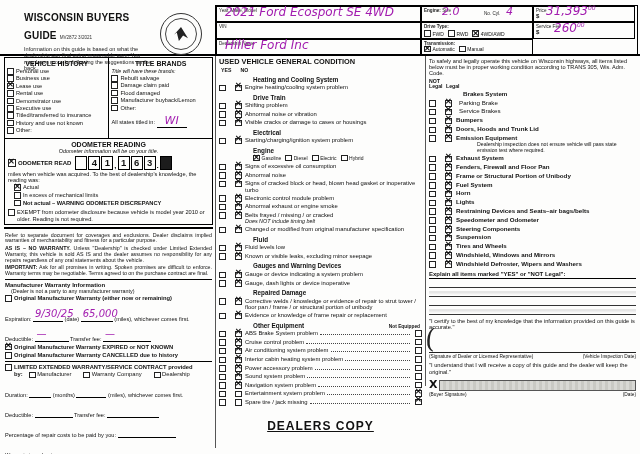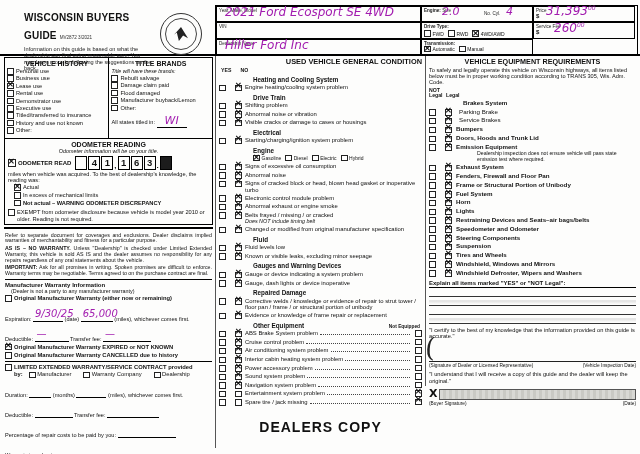--- a/index.html
+++ b/index.html
@@ -58,32 +58,32 @@
   .wsec h3{margin:0;font-size:7.2px;}
   .wp{margin:1.5px 0;font-size:5.3px;line-height:5.9px;text-align:justify;}
   .mfr-h{font-size:6px;font-weight:bold;margin-top:2px;}
   .mfr-sub{font-size:5.4px;margin-left:6px;}
   .cline{display:flex;gap:2px;align-items:flex-start;font-size:5.8px;line-height:7px;margin-top:1.5px;}
   .fline{font-size:5.6px;margin-top:13px;}
   .blank{display:inline-block;border-bottom:1px solid #000;height:6px;vertical-align:bottom;position:relative;}
   .blank .hand{position:absolute;left:2px;top:-7px;font-size:10px;white-space:nowrap;}
   .sep{border-top:1px solid #000;margin:2px 0;}
   
-  .mid-title{font-size:7.4px;font-weight:bold;text-align:right;margin-bottom:1px;}
+  .mid-title{font-size:7.4px;font-weight:bold;text-align:left;margin-bottom:1px;}
   .yn-head{display:flex;gap:9px;font-size:5.2px;font-weight:bold;margin-left:2px;}
   .crow{display:flex;align-items:flex-start;gap:3px;font-size:5.9px;line-height:6.4px;margin-top:1.6px;}
   .crow .cbs{display:flex;gap:9px;flex:none;margin-top:.5px;}
   .ghead{font-size:6.3px;font-weight:bold;margin:2.5px 0 0 34px;display:flex;justify-content:space-between;align-items:baseline;}
   .ne-lab{font-size:4.8px;font-weight:bold;margin-right:2px;}
   .fuel{display:flex;gap:4px;margin-left:34px;font-size:5.8px;margin-top:1px;}
   .fuel .opt{gap:1.5px;margin-right:0;}
   .oe-row .lbl{flex:1;display:flex;align-items:baseline;}
   .oe-row .lbl .txt{white-space:nowrap;}
   .oe-row .dots{flex:1;border-bottom:1px dotted #444;margin:0 2px 1px 2px;min-width:4px;}
-  .dealers{font-size:14px;font-weight:bold;text-align:center;letter-spacing:1px;margin-top:13px;}
+  .dealers{font-size:12px;font-weight:bold;text-align:center;letter-spacing:1px;margin-top:13px;text-decoration:underline;}
   
   .req-title{font-size:7.2px;font-weight:bold;text-align:center;}
   .req-intro{font-size:5.6px;line-height:6.2px;margin-top:1px;}
   .leg-head{font-size:5.2px;font-weight:bold;line-height:5.4px;margin-top:2px;}
   .erow{display:flex;align-items:flex-start;gap:4px;margin-top:1.8px;font-size:6.2px;line-height:6.6px;}
   .erow .pair{display:flex;gap:9px;flex:none;margin-top:.5px;}
   .erow.h .elabel{font-weight:bold;margin-left:34px;}
   .erow .elabel.bold{font-weight:bold;}
   .erow .elabel.plain{font-weight:normal;}
   .enote{font-size:5.2px;margin-left:48px;line-height:5.8px;}
@@ -640,21 +640,20 @@
             <span class="txt">Spare tire / jack missing</span>
             <span class="dots"></span>
           </span>
           <span class="cb checked"></span>
         </div>
       </div>
     <div class="dealers">DEALERS COPY</div>
   </div>
 
   <div class="col" id="col-right">
-    <div class="req-title">VEHICLE EQUIPMENT REQUIREMENTS</div>
     <div class="req-intro">To safely and legally operate this vehicle on Wisconsin highways, all items listed below must be in proper working condition according to TRANS 305, Wis. Adm. Code.</div>
     <div class="leg-head">
       <span>NOT</span><br>
       <span>Legal</span>
       <span style="margin-left:2px">Legal</span>
     </div>
     <div id="equip-list">
         <div class="erow h">
           <span class="elabel">Brakes System</span>
         </div>

